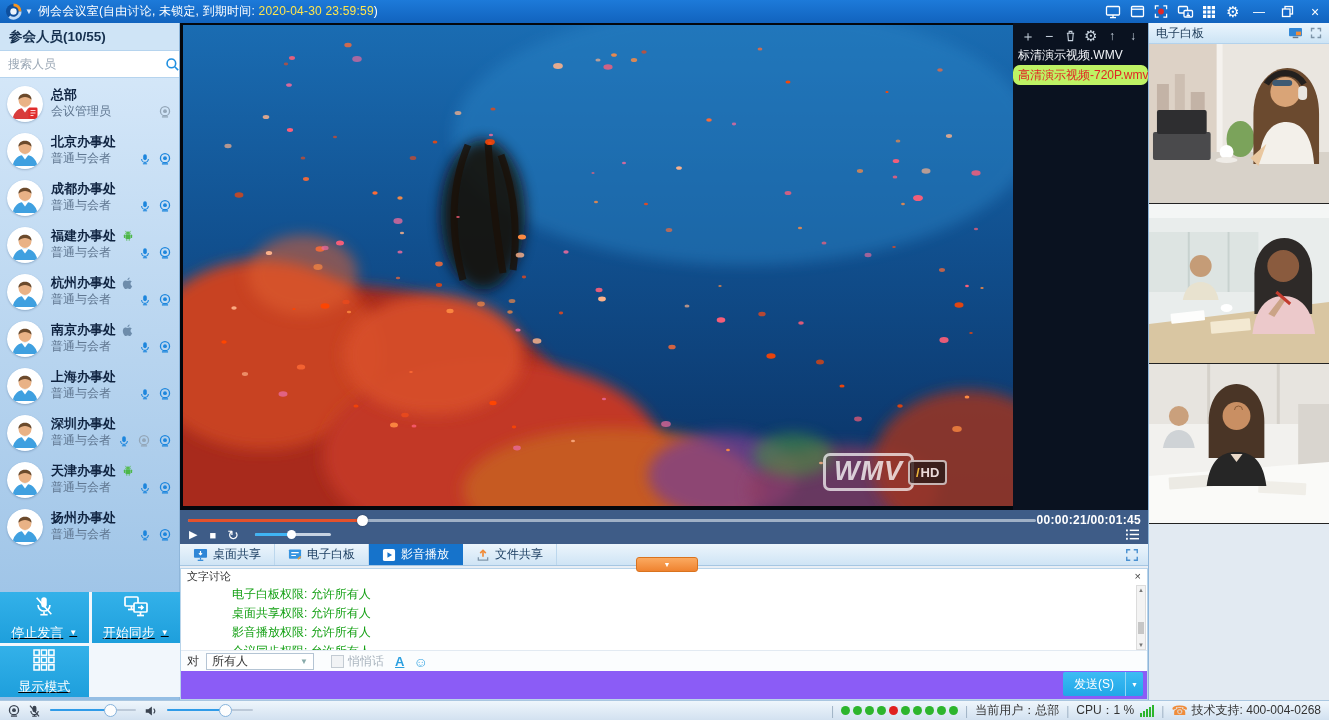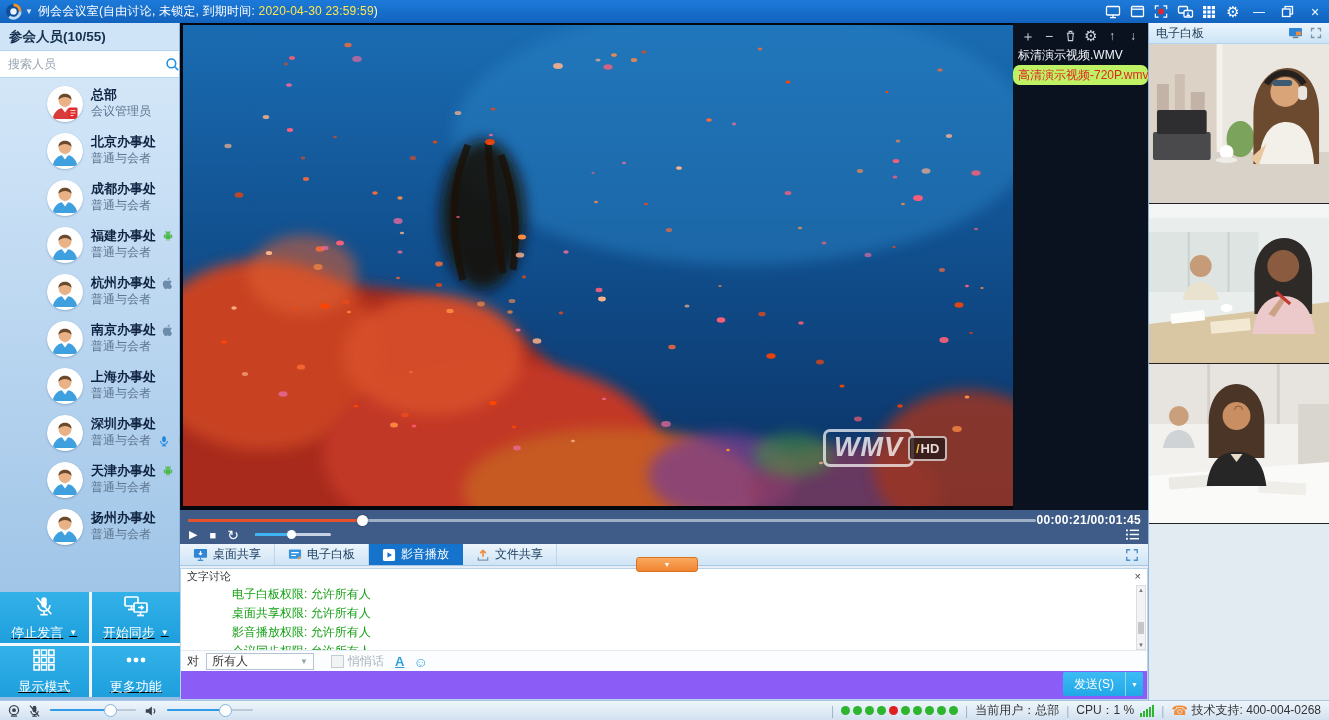--- a/index.html
+++ b/index.html
@@ -17,40 +17,40 @@
   .ticon{height:23px;min-width:24px;display:flex;align-items:center;justify-content:center;color:#fff;cursor:pointer;}
   .ticon.winbtn{min-width:28px;font-size:12px;}
 
   
   .sidebar{position:absolute;left:0;top:23px;width:180px;height:677px;background:linear-gradient(#d9eafa,#95bee4);border-right:1px solid #8fb6da;box-sizing:border-box;}
   .sb-header{height:27px;line-height:27px;padding-left:9px;font-size:13.5px;font-weight:bold;color:#152f4e;background:#cfe4f6;border-bottom:1px solid #b6d4ee;}
   .sb-search{height:26px;background:#fff;border-bottom:1px solid #b6d4ee;display:flex;align-items:center;}
   .sb-input{flex:1;border:none;outline:none;font-size:12px;color:#444;padding-left:8px;background:transparent;height:100%;font-family:inherit;}
   .sb-input::placeholder{color:#9aa7b5;}
   .search-ic{margin-right:7px;}
-  .plist{position:absolute;top:57px;left:0;width:100%;height:470px;overflow:hidden;margin-left:40px;}
+  .plist{position:absolute;top:57px;left:0;width:100%;height:470px;overflow:hidden;}
   .prow{height:47px;display:flex;align-items:center;padding:0 7px;box-sizing:border-box;cursor:pointer;}
   .avatar{width:36px;height:36px;border-radius:50%;overflow:hidden;margin-right:8px;flex:none;box-shadow:0 1px 2px rgba(20,50,90,.25);}
   .pinfo{flex:1;display:flex;flex-direction:column;gap:1px;min-width:0;}
   .pname{font-size:13px;font-weight:bold;color:#0f2340;display:flex;align-items:center;gap:5px;line-height:15px;}
   .prole-line{display:flex;align-items:center;}
   .prole{font-size:12px;color:#5f7690;flex:1;}
   .picons{display:flex;gap:7px;align-items:center;}
   .ic-mic,.ic-cam{color:#1d86dd;}
   .ic-cam-off{color:#93a6b8;}
 
   .sb-actions{position:absolute;top:569px;left:0;width:180px;height:105px;display:grid;grid-template-columns:1fr 1fr;grid-template-rows:1fr 1fr;gap:3px;background:#f2f7fc;text-decoration:underline;}
   .sb-btn{background:linear-gradient(#33b1e9,#1e9fdc);color:#fff;display:flex;flex-direction:column;align-items:center;justify-content:center;gap:6px;font-size:13px;cursor:pointer;}
   .sb-btn .lbl{display:flex;align-items:center;gap:6px;}
   .sb-btn .dd{font-size:8px;}
 
   
   .stage{position:absolute;left:180px;top:23px;width:968px;height:487px;background:#04070d;}
   .video{position:absolute;left:3px;top:2px;width:830px;height:481px;cursor:pointer;}
-  .watermark{position:absolute;left:640px;top:404px;display:flex;align-items:center;opacity:.82;text-align:right;}
+  .watermark{position:absolute;left:640px;top:428px;display:flex;align-items:center;opacity:.82;text-align:right;}
   .wm-box{border:3px solid rgba(255,255,255,.85);border-radius:7px;padding:0 8px 2px 8px;color:rgba(255,255,255,.92);font-size:27px;font-weight:bold;font-style:italic;letter-spacing:1px;line-height:30px;}
   .wm-hd{margin-left:-6px;background:rgba(20,20,20,.8);border:2px solid rgba(255,255,255,.8);border-radius:4px;color:#fff;font-size:13px;font-weight:bold;padding:3px 6px;}
   .wm-hd i{color:#ffd23d;font-style:normal;margin-right:1px;}
   .pillarbox{position:absolute;left:833px;top:0;right:0;height:100%;background:#0a1220;}
   .pl-toolbar{display:flex;align-items:center;justify-content:center;gap:8px;height:19px;margin-top:3px;color:#c9d4e0;}
   .pl-tbtn{cursor:pointer;display:flex;align-items:center;justify-content:center;width:13px;height:13px;font-size:12px;color:#c9d4e0;}
   .pl-item{height:20px;line-height:20px;font-size:12px;color:#f2f5f9;padding:0 5px;white-space:nowrap;overflow:hidden;cursor:pointer;display:flex;}
   .pl-item.sel{background:#bef264;color:#e02525;border-radius:7px;}
 
   
@@ -666,32 +666,20 @@
                 <rect x="9.4" y="9.4" width="5.2" height="5.2"></rect>
                 <rect x="16.8" y="9.4" width="5.2" height="5.2"></rect>
                 <rect x="2" y="16.8" width="5.2" height="5.2"></rect>
                 <rect x="9.4" y="16.8" width="5.2" height="5.2"></rect>
                 <rect x="16.8" y="16.8" width="5.2" height="5.2"></rect>
               </g>
             </svg>
           </span>
           <span class="lbl">
             <span>显示模式</span>
-          </span>
-        </div>
-        <div class="sb-btn">
-          <span>
-            <svg width="26" height="24" viewBox="0 0 26 24" fill="#fff">
-              <circle cx="6" cy="12" r="2.4"></circle>
-              <circle cx="13" cy="12" r="2.4"></circle>
-              <circle cx="20" cy="12" r="2.4"></circle>
-            </svg>
-          </span>
-          <span class="lbl">
-            <span>更多功能</span>
           </span>
         </div>
       </div>
   </div>
 
   <div class="stage">
     <div class="video">
       <svg viewBox="0 0 830 481" preserveAspectRatio="none" width="100%" height="100%">
         <defs>
           <linearGradient id="water" x1="0" y1="0" x2="0" y2="1">

